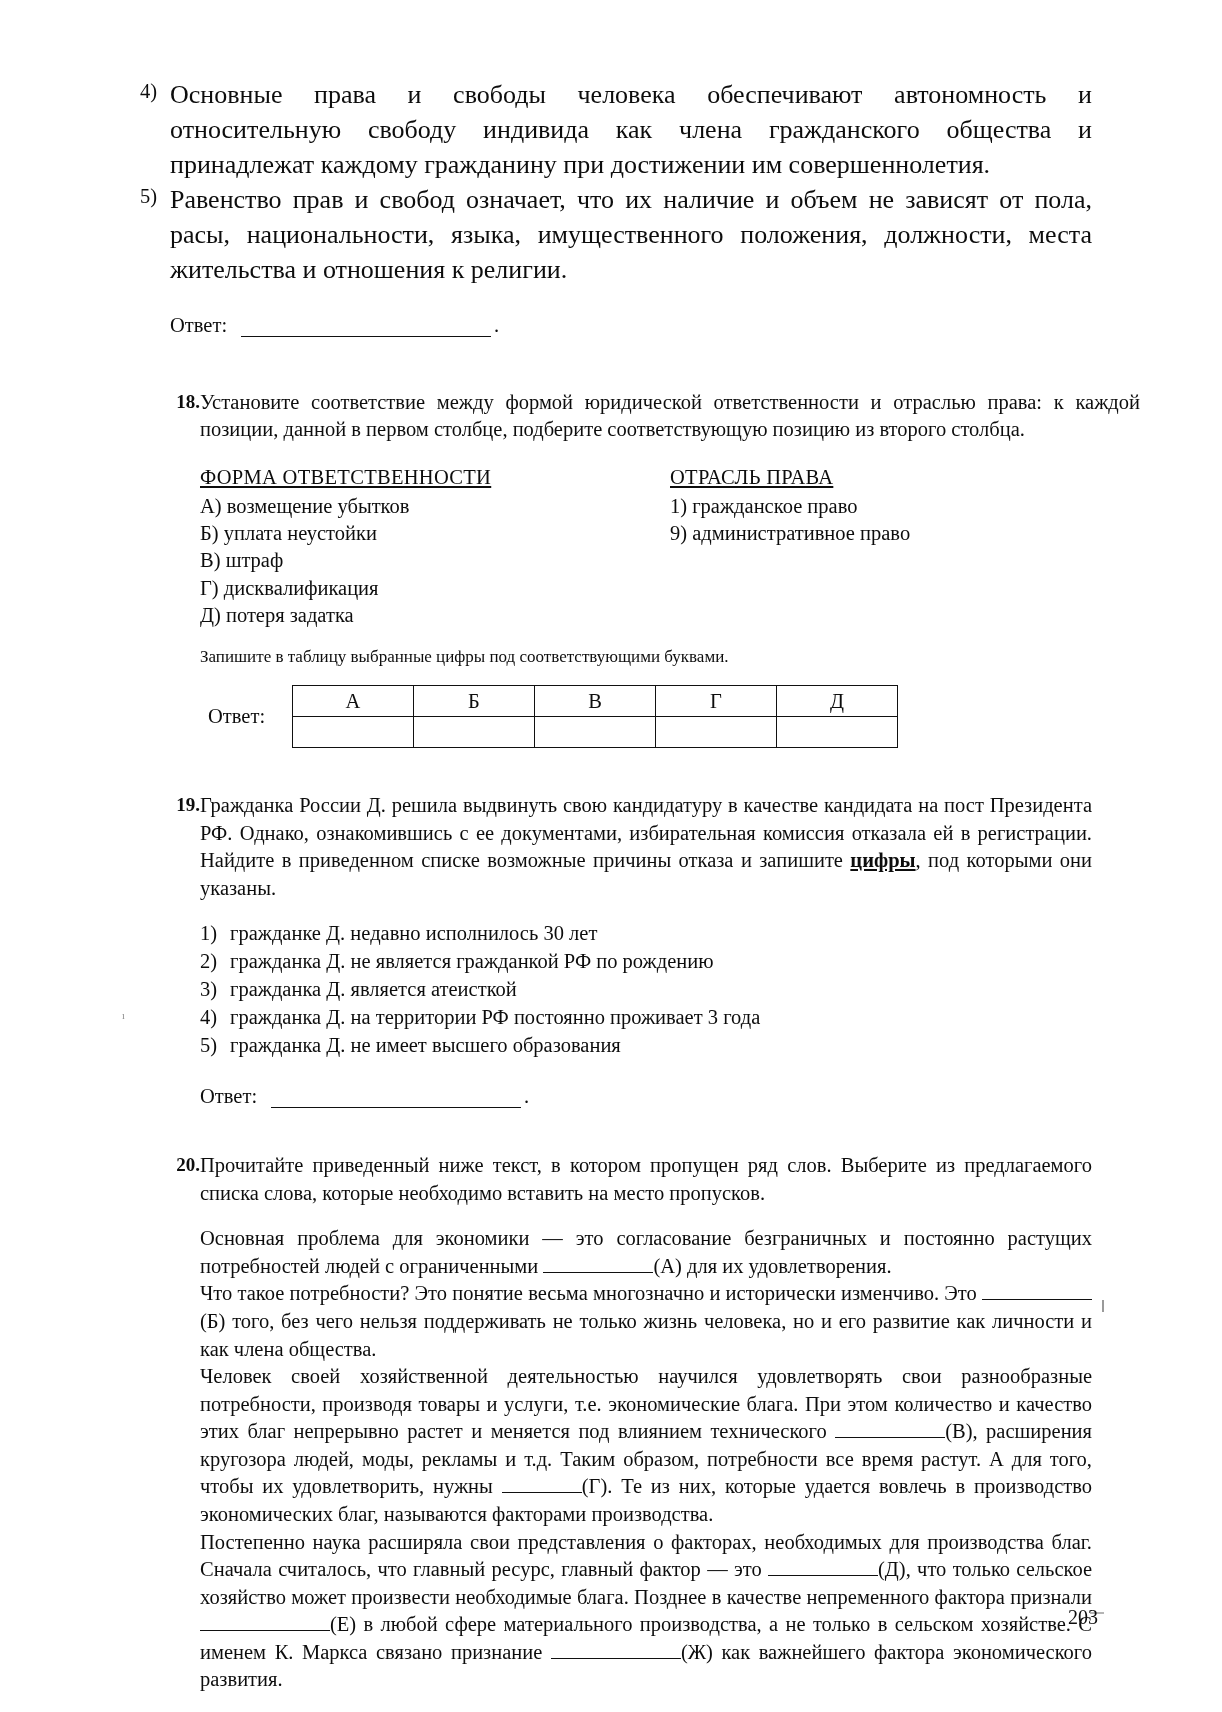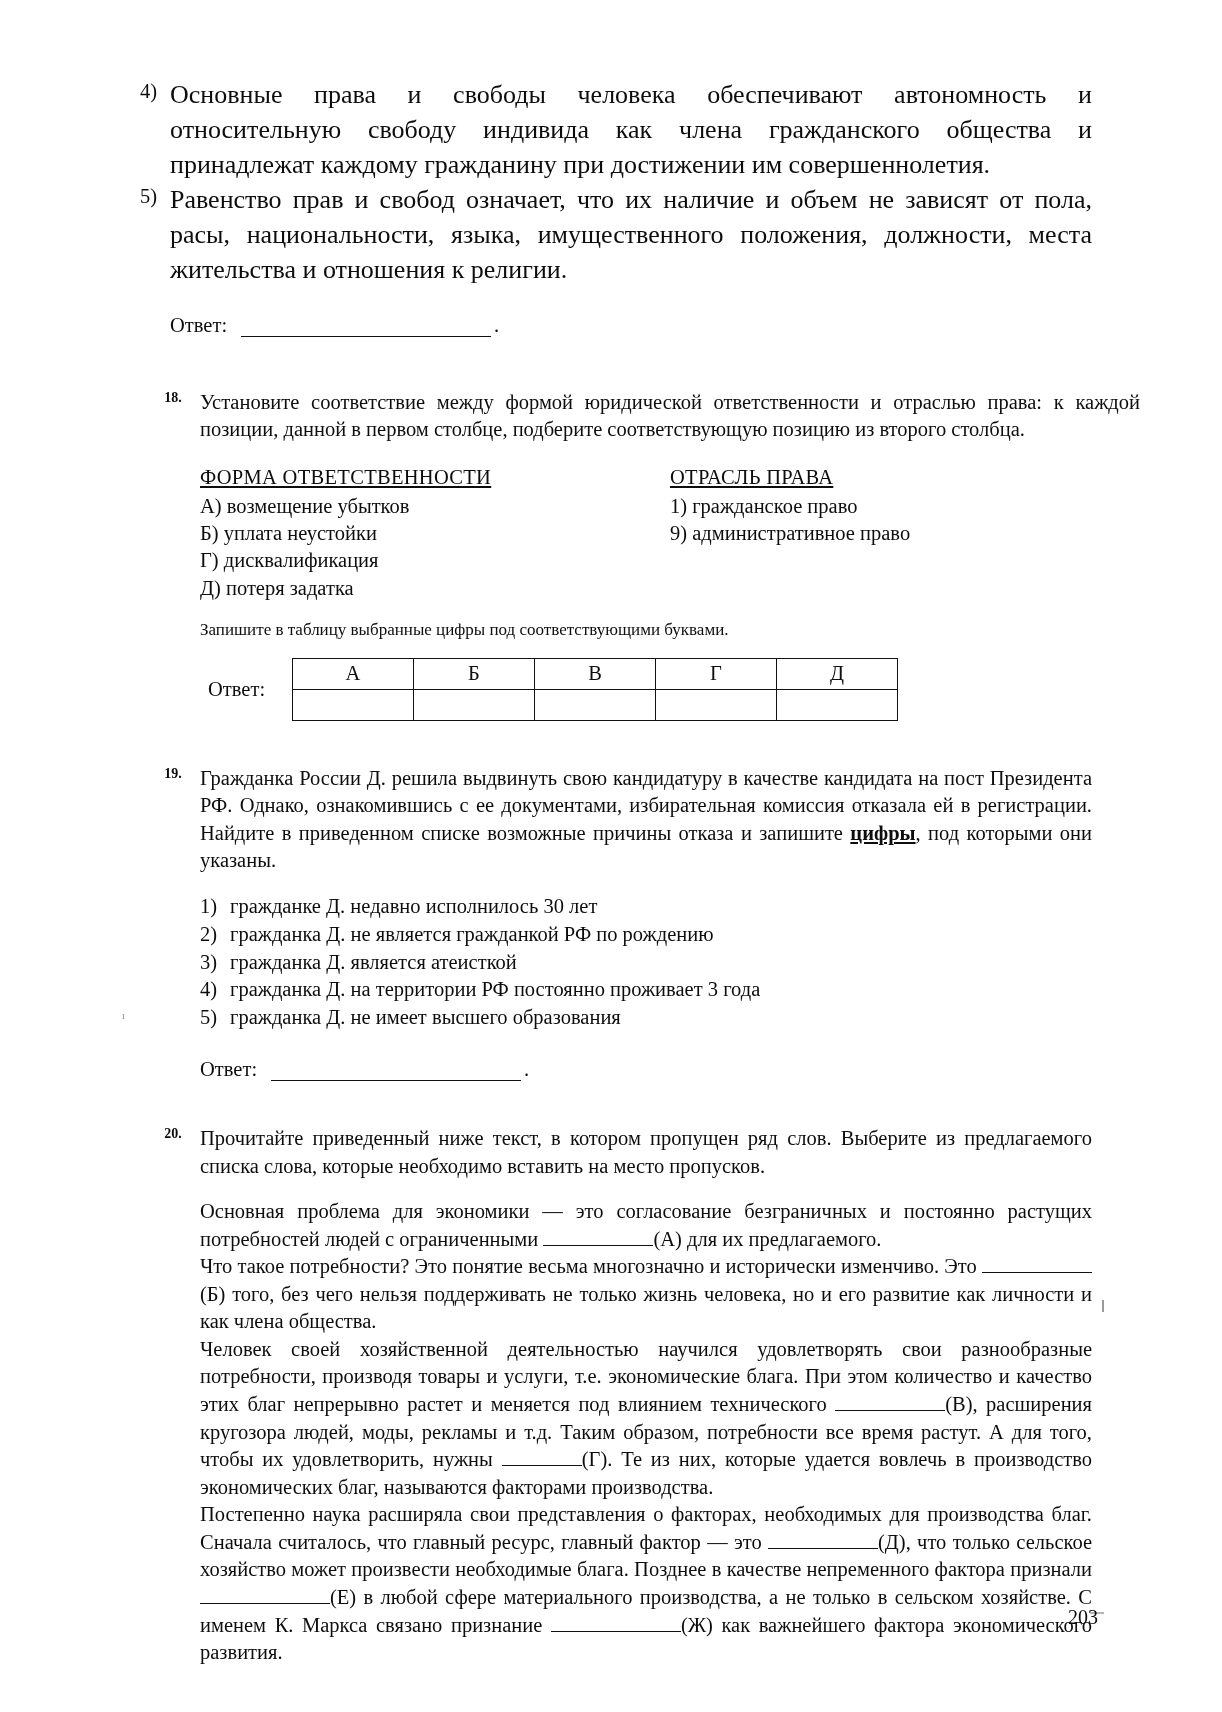--- a/index.html
+++ b/index.html
@@ -54,23 +54,23 @@
     text-justify: inter-word;
   }
   .block {
     display: flex;
     align-items: flex-start;
   }
   .block .qnum {
     flex: 0 0 auto;
     width: 60px;
     font-weight: bold;
-    font-size: 14px;
+    font-size: 19px;
     line-height: 1.34;
-    text-align: center;
+    text-align: right;
     padding-left: 6px;
     box-sizing: border-box;
   }
   .block .qbody {
     flex: 1 1 auto;
   }
   .answer-row {
     display: flex;
     align-items: flex-end;
     font-size: 20.5px;
@@ -225,20 +225,21 @@
     <div class="block">
       <div class="qnum">18.</div>
       <div class="qbody">
         <div class="para">Установите соответствие между формой юридической ответственности и отраслью права: к каждой позиции, данной в первом столбце, подберите соответствующую позицию из второго столбца.</div>
 
         <div class="two-col">
           <div class="col-left">
             <div class="col-head">ФОРМА ОТВЕТСТВЕННОСТИ</div>
             <div class="col-item">А) возмещение убытков</div>
             <div class="col-item">Б) уплата неустойки</div>
+            <div class="col-item">В) штраф</div>
             <div class="col-item">Г) дисквалификация</div>
             <div class="col-item">Д) потеря задатка</div>
           </div>
           <div class="col-right">
             <div class="col-head">ОТРАСЛЬ ПРАВА</div>
             <div class="col-item">1) гражданское право</div>
             <div class="col-item">9) административное право</div>
           </div>
         </div>
 
@@ -308,21 +309,21 @@
 
     <div class="spacer-44"></div>
 
     <div class="block">
       <div class="qnum">20.</div>
       <div class="qbody">
         <div class="para">Прочитайте приведенный ниже текст, в котором пропущен ряд слов. Выберите из предлагаемого списка слова, которые необходимо вставить на место пропусков.</div>
 
         <div class="spacer-18"></div>
 
-        <div class="text20"><span>Основная проблема для экономики — это согласование безграничных и постоянно растущих потребностей людей с ограниченными </span><span class="gap gap-m"></span><span>(А) для их предлагаемого.</span></div>
+        <div class="text20"><span>Основная проблема для экономики — это согласование безграничных и постоянно растущих потребностей людей с ограниченными </span><span class="gap gap-m"></span><span>(А) для их удовлетворения.</span></div>
 
         <div class="text20"><span>Что такое потребности? Это понятие весьма многозначно и исторически изменчиво. Это </span><span class="gap gap-m"></span><span>(Б) того, без чего нельзя поддерживать не только жизнь человека, но и его развитие как личности и как члена общества.</span></div>
 
         <div class="text20"><span>Человек своей хозяйственной деятельностью научился удовлетворять свои разнообразные потребности, производя товары и услуги, т.е. экономические блага. При этом количество и качество этих благ непрерывно растет и меняется под влиянием технического </span><span class="gap gap-m"></span><span>(В), расширения кругозора людей, моды, рекламы и т.д. Таким образом, потребности все время растут. А для того, чтобы их удовлетворить, нужны </span><span class="gap gap-s"></span><span>(Г). Те из них, которые удается вовлечь в производство экономических благ, называются факторами производства.</span></div>
 
         <div class="text20"><span>Постепенно наука расширяла свои представления о факторах, необходимых для производства благ. Сначала считалось, что главный ресурс, главный фактор — это </span><span class="gap gap-m"></span><span>(Д), что только сельское хозяйство может произвести необходимые блага. Позднее в качестве непременного фактора признали </span><span class="gap gap-l"></span><span>(Е) в любой сфере материального производства, а не только в сельском хозяйстве. С именем К. Маркса связано признание </span><span class="gap gap-l"></span><span>(Ж) как важнейшего фактора экономического развития.</span></div>
       </div>
     </div>
 
   </div>

